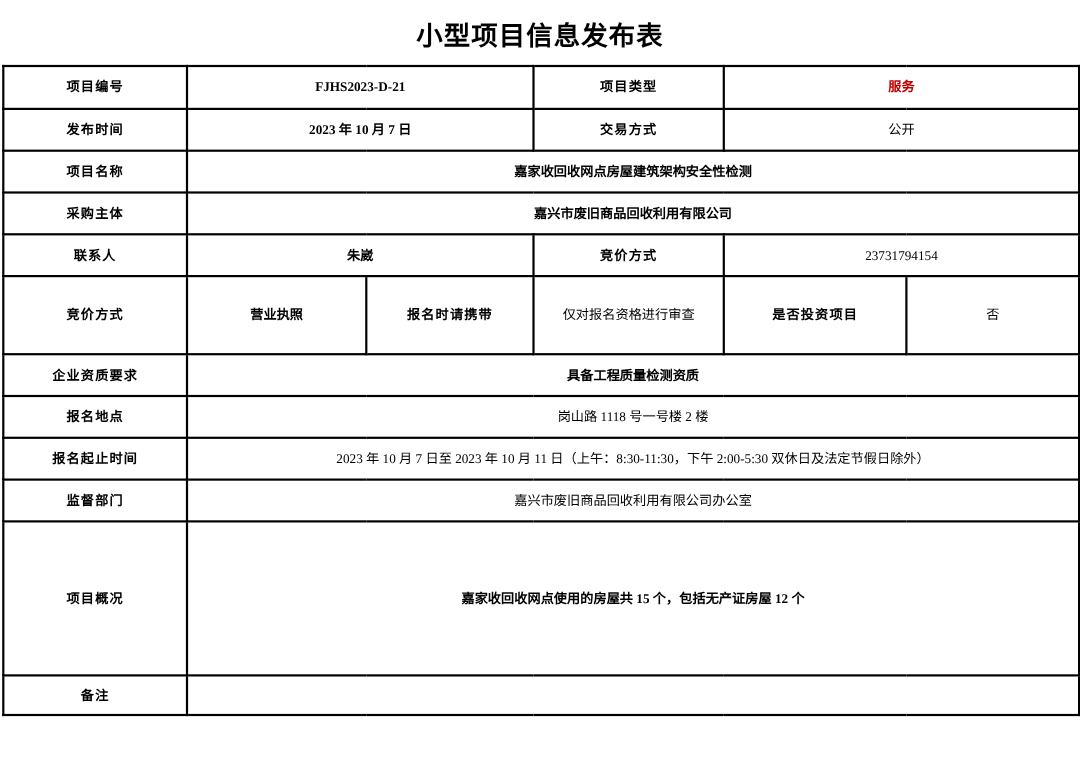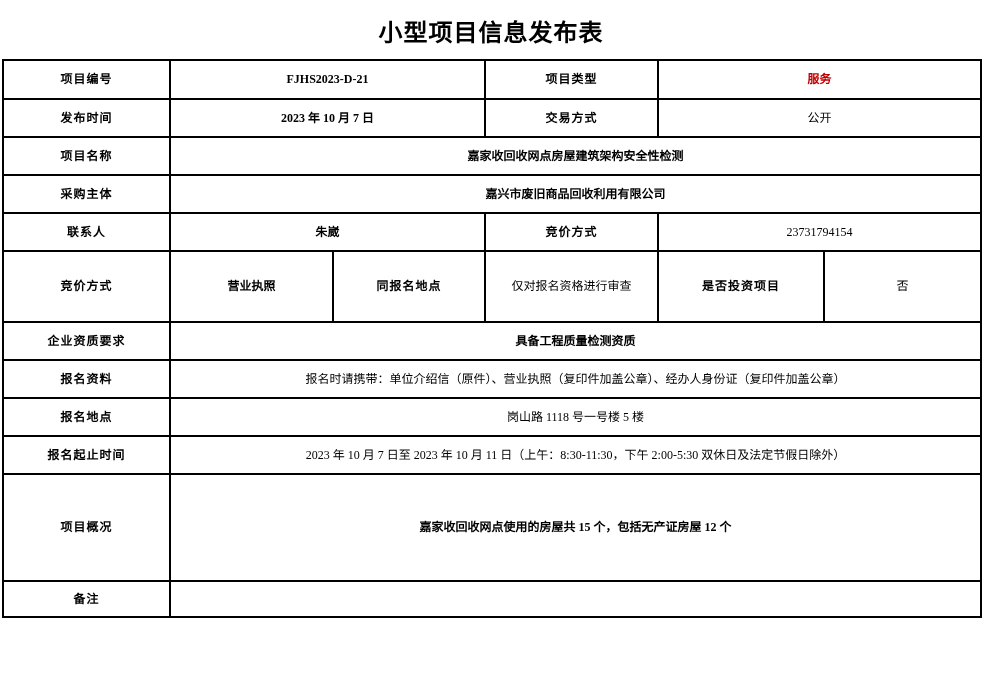--- a/index.html
+++ b/index.html
@@ -33,21 +33,21 @@
     padding: 2px 6px;
     overflow: hidden;
     line-height: 1.35;
   }
   td.label { font-weight: bold; letter-spacing: 1px; }
   td.bold  { font-weight: bold; margin-left: 20px; }
   td.red   { color: var(--accent-red, #c00000); font-weight: bold; }
   tr.r-std   { height: 38px; }
   tr.r-first { height: 39px; }
   tr.r-tall  { height: 71px; }
-  tr.r-xtall { height: 107px; }
+  tr.r-xtall { height: 140px; }
   tr.r-last  { height: 36px; }
 </style>
 </head>
 <body>
 
 <div class="page">
 
   <h1 class="doc-title">小型项目信息发布表</h1>
 
   <table class="info-table">
@@ -88,46 +88,46 @@
       <tr class="r-std">
         <td class="label">联系人</td>
         <td class="bold" colspan="2">朱崴</td>
         <td class="label">竞价方式</td>
         <td colspan="2">23731794154</td>
       </tr>
 
       <tr class="r-tall">
         <td class="label">竞价方式</td>
         <td class="bold">营业执照</td>
-        <td class="label">同报名地点</td>
+        <td class="label">报名时请携带</td>
         <td>仅对报名资格进行审查</td>
         <td class="label">是否投资项目</td>
         <td>否</td>
       </tr>
 
       <tr class="r-std">
         <td class="label">企业资质要求</td>
         <td class="bold" colspan="5">具备工程质量检测资质</td>
       </tr>
 
-      <tr class="r-std">
-        <td class="label">报名资料</td>
-        <td colspan="5">报名时请携带：单位介绍信（原件）、营业执照（复印件加盖公章）、经办人身份证（复印件加盖公章）</td>
-      </tr>
 
       <tr class="r-std">
         <td class="label">报名地点</td>
-        <td colspan="5">岗山路 1118 号一号楼 5 楼</td>
+        <td colspan="5">岗山路 1118 号一号楼 2 楼</td>
       </tr>
 
       <tr class="r-std">
         <td class="label">报名起止时间</td>
         <td colspan="5">2023 年 10 月 7 日至 2023 年 10 月 11 日（上午：8:30-11:30，下午 2:00-5:30 双休日及法定节假日除外）</td>
       </tr>
 
+      <tr class="r-std">
+        <td class="label">监督部门</td>
+        <td colspan="5">嘉兴市废旧商品回收利用有限公司办公室</td>
+      </tr>
 
 
       <tr class="r-xtall">
         <td class="label">项目概况</td>
         <td class="bold" colspan="5">嘉家收回收网点使用的房屋共 15 个，包括无产证房屋 12 个</td>
       </tr>
 
       <tr class="r-last">
         <td class="label">备注</td>
         <td colspan="5"></td>

